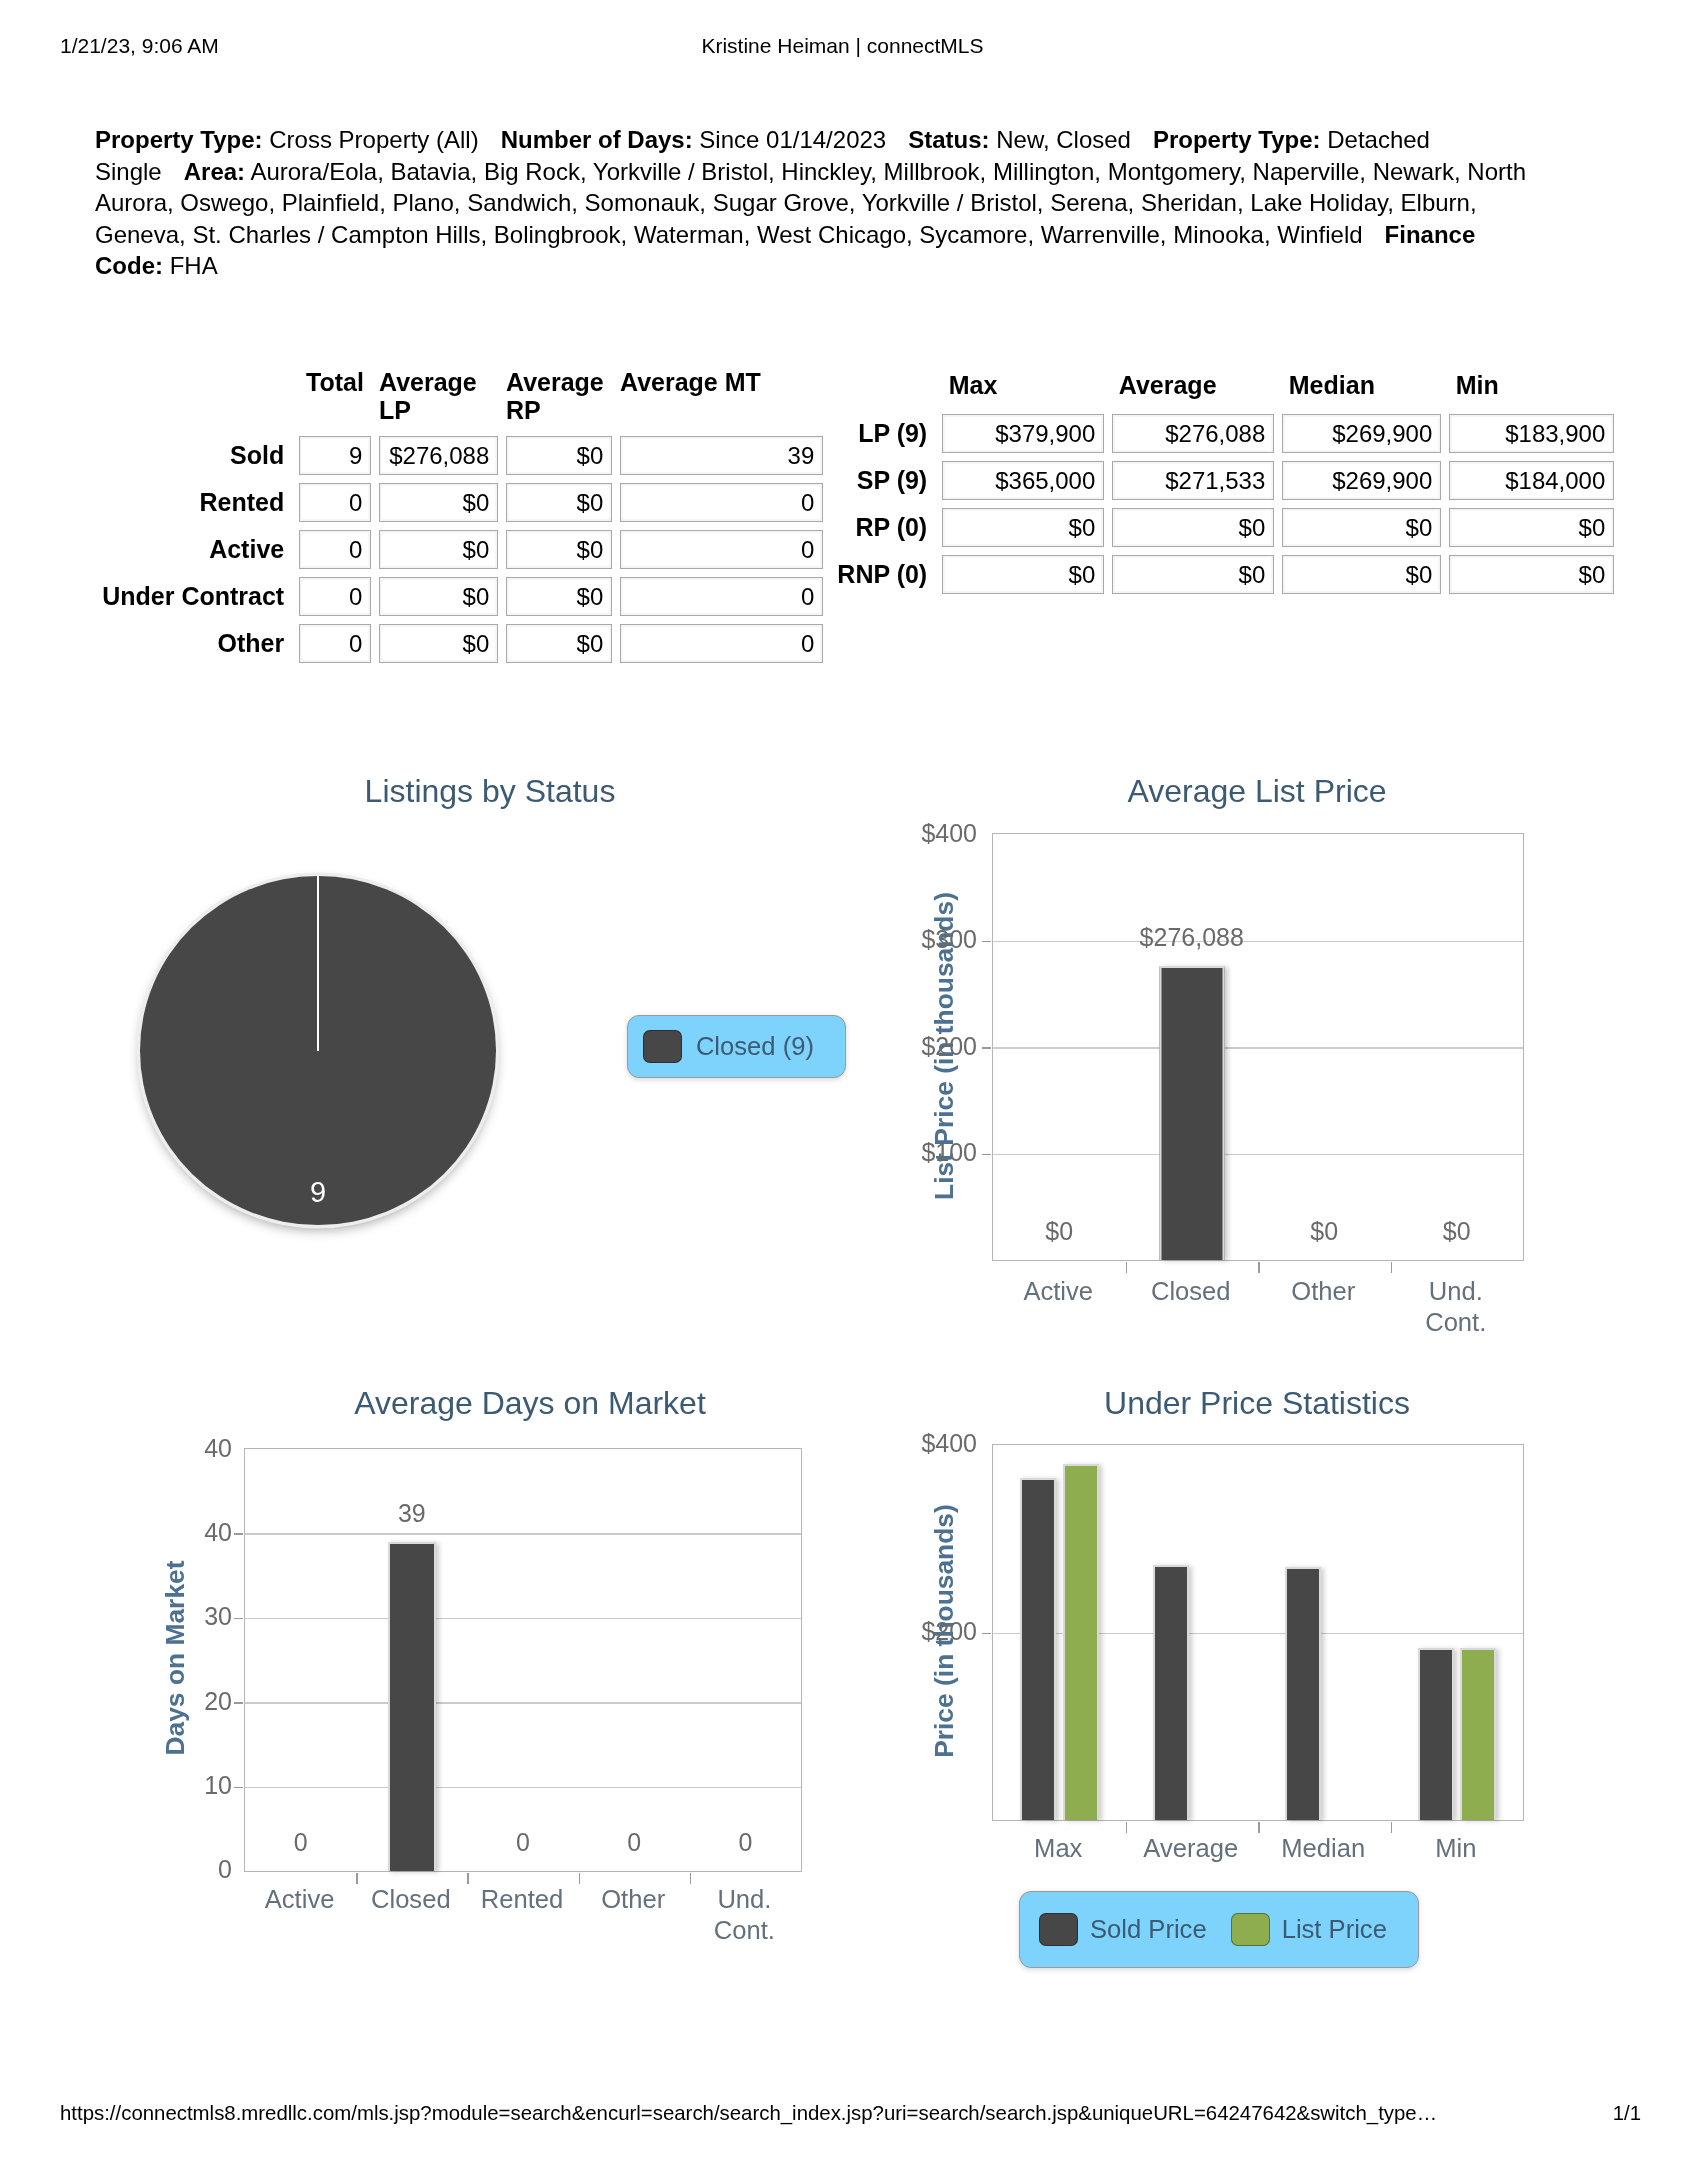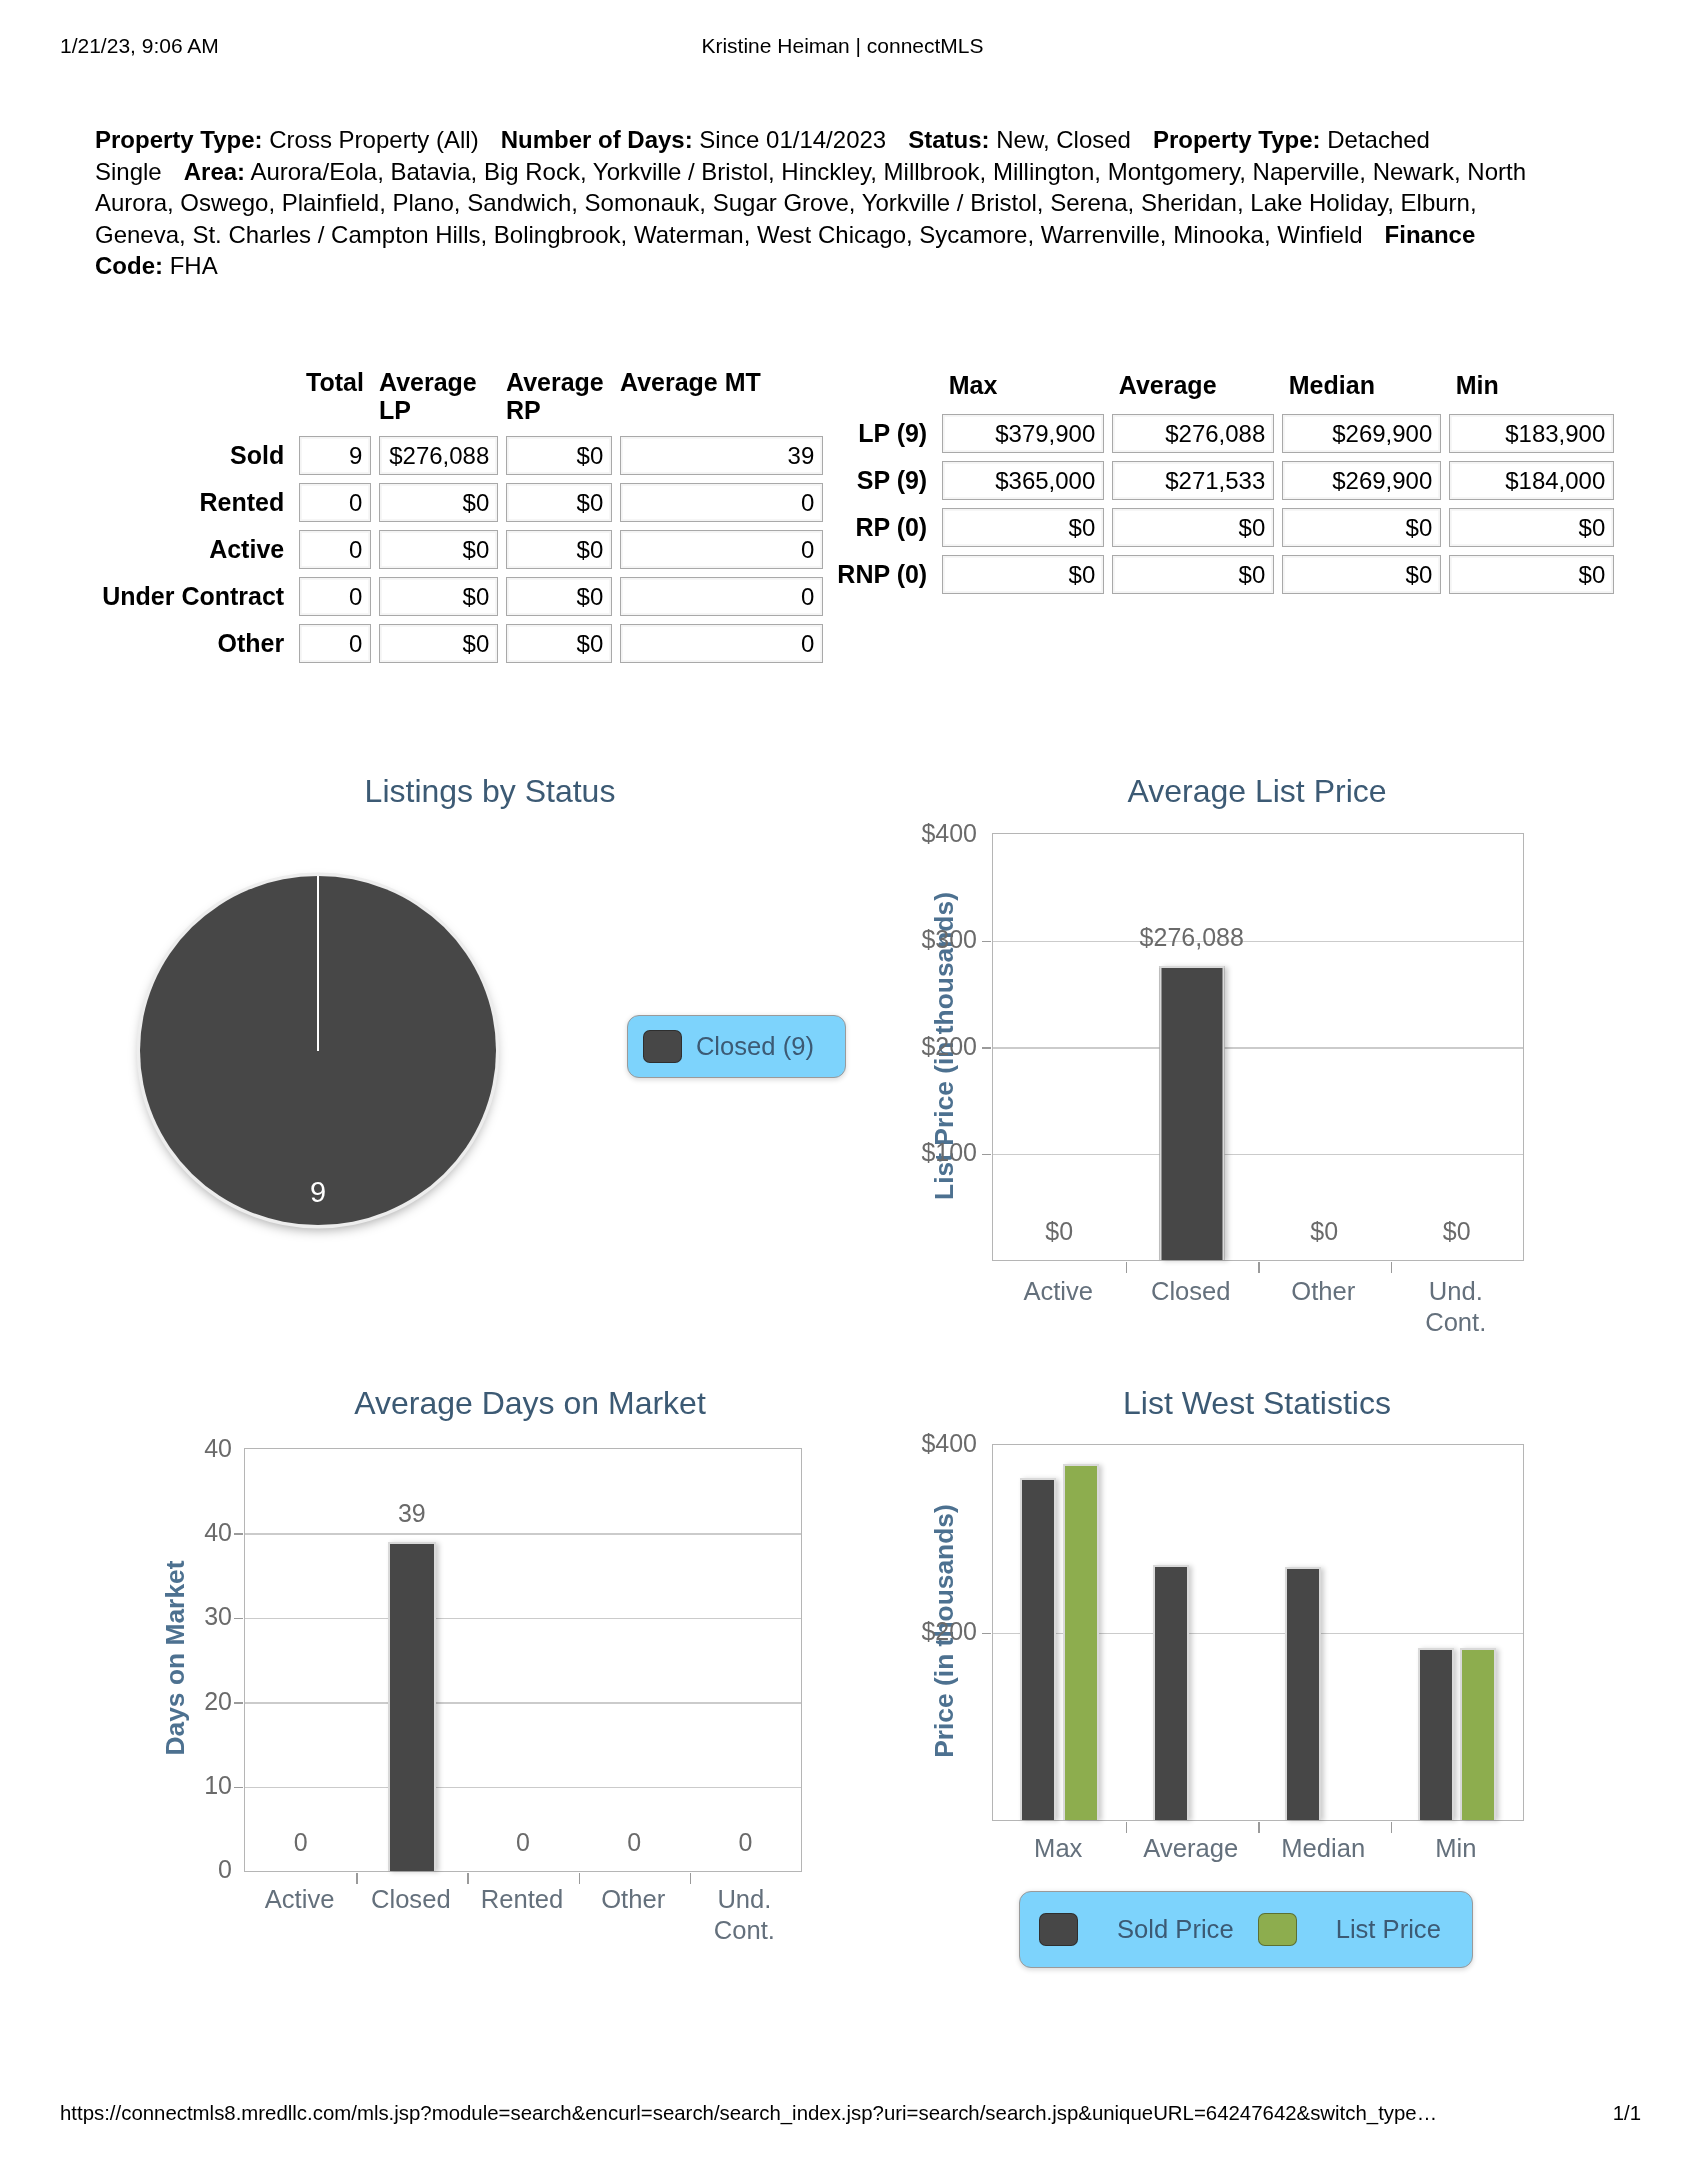--- a/index.html
+++ b/index.html
@@ -58,21 +58,21 @@
   .pie-line{position:absolute;left:calc(50% - 0.9px);top:0;width:1.7px;height:50%;background:#fff;}
   .pie-val{position:absolute;left:0;top:300px;width:100%;text-align:center;color:#fff;font-size:29px;}
 
   
   .legend{position:absolute;border:1.7px solid #9a9a9a;border-radius:12px;background:#7dd3fc;
           box-shadow:0 1.7px 5.1px rgba(0,0,0,0.15);display:flex;align-items:center;}
   .pie-legend{left:627px;top:1015px;width:186px;height:61px;padding:0 15.3px;gap:13.6px;}
   .lps-legend{left:1019px;top:1891px;height:75px;padding:0 19px;gap:12px;}
   .swatch{width:37px;height:31px;border-radius:6.8px;border:1.7px solid rgba(0,0,0,0.35);flex:none;}
   .legend-label{font-size:25.6px;color:#3c5a74;white-space:nowrap;}
-  .lps-legend .legend-label{margin-right:12px;margin-left:27px;}
+  .lps-legend .legend-label{margin-right:12px;}
 </style>
 </head>
 <body>
 
 <div class="page">
 
   <div class="hdr-left">1/21/23, 9:06 AM</div>
   <div class="hdr-center">Kristine Heiman | connectMLS</div>
 
   <div class="criteria">
@@ -264,21 +264,21 @@
         <div class="cat-label">Rented</div>
       </div>
     <div class="cat-cell">
         <div class="cat-label">Other</div>
       </div>
     <div class="cat-cell">
         <div class="cat-label cat-narrow">Und. Cont.</div>
       </div>
   </div>
 
-  <div class="chart-title" style="left:992px;top:1385px;width:530px;">List West Statistics</div>
+  <div class="chart-title" style="left:992px;top:1385px;width:530px;">Under Price Statistics</div>
   <div class="ylab" style="left:944px;top:1631px;">Price (in thousands)</div>
   <div class="ytick" style="left:883px;top:1429px;">$400</div>
   <div class="ytick" style="left:883px;top:1617px;">$200</div>
   <div class="plot" style="left:992px;top:1444px;width:530px;height:375px;">
     <div class="gridline" style="top:50%;"></div>
     <div class="ymark" style="top:50%;"></div>
     <div class="xmark" style="left:25%;"></div>
     <div class="xmark" style="left:50%;"></div>
     <div class="xmark" style="left:75%;"></div>
     <div class="cats">

